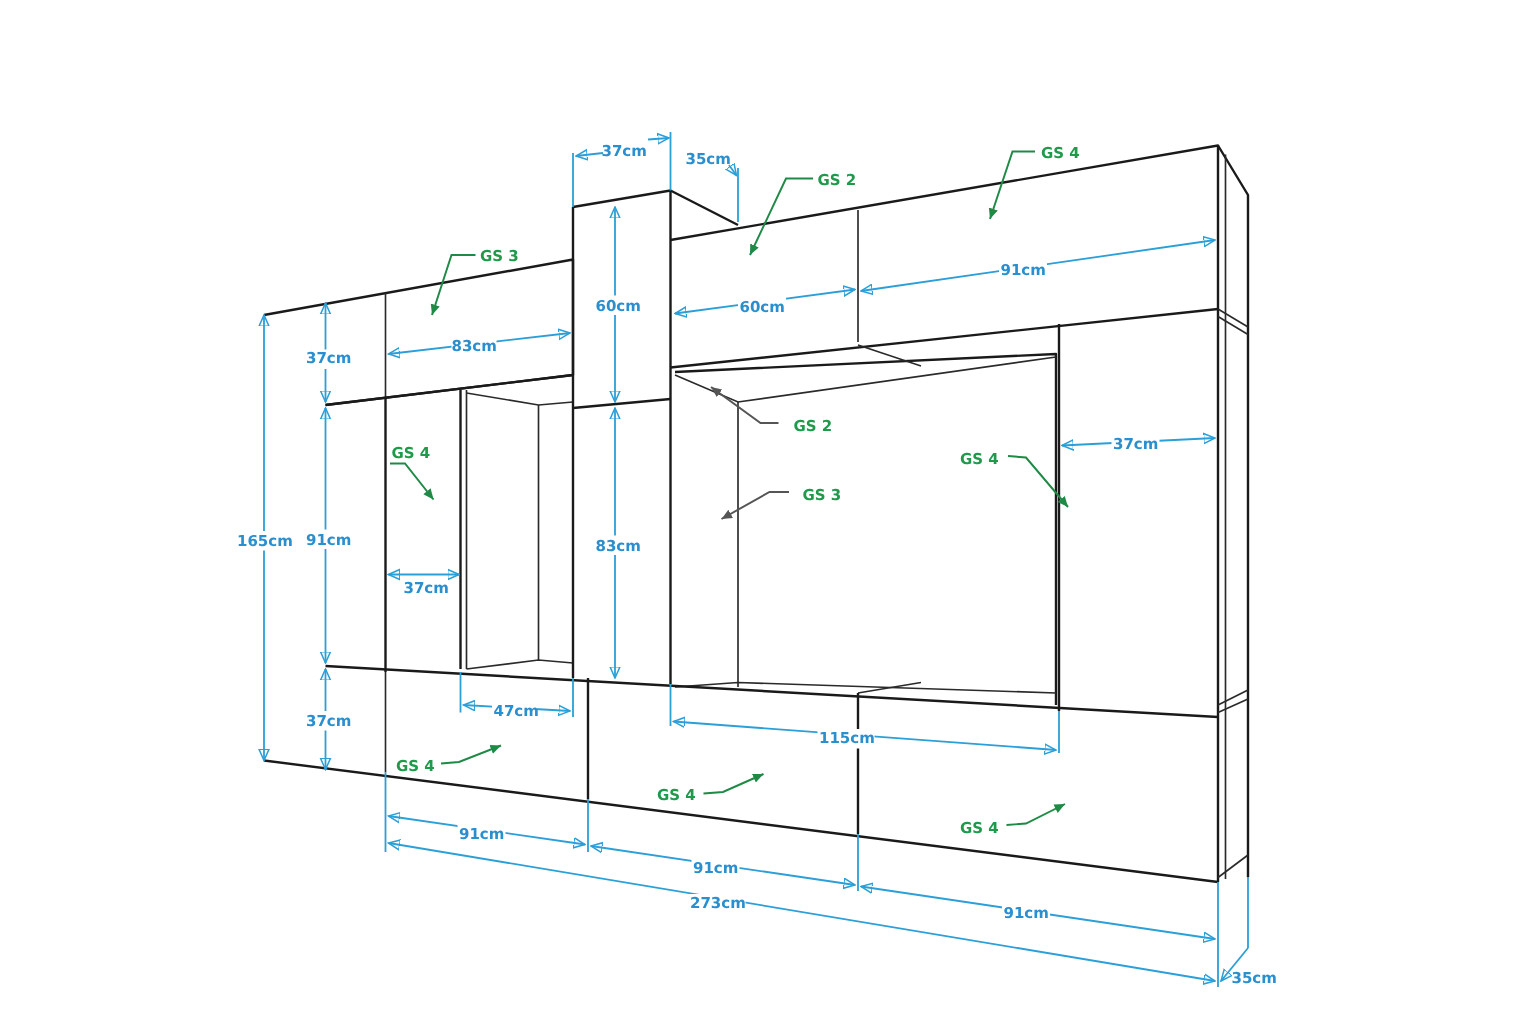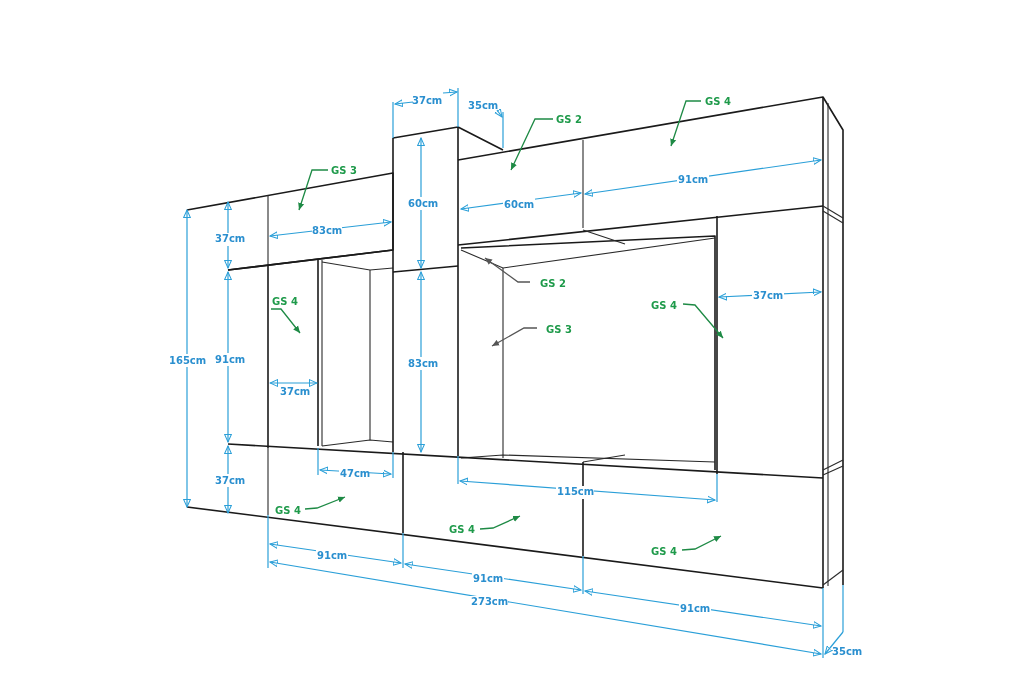--- a/index.html
+++ b/index.html
@@ -1,17 +1,17 @@
 <!DOCTYPE html>
 <html><head>
 <meta charset="utf-8">
 <style>
   html, body { margin: 0; padding: 0; background: #ffffff; }
   body { width: 1024px; height: 682px; overflow: hidden; position: relative; }
-  #stage { position: absolute; left: 15px; top: 0; width: 1009px; height: 682px; text-align: center; }
+  #stage { position: absolute; left: 4px; top: 0; width: 1009px; height: 682px; text-align: center; }
   svg { display: block; }
   .edge { stroke: #1a1a1a; stroke-width: 1.6; fill: none; stroke-linejoin: round; }
   .edge-thin { stroke: #2a2a2a; stroke-width: 1.1; fill: none; }
   .dim { stroke: #2a9fd8; stroke-width: 1.2; fill: none; }
   .dim-text { fill: #2a8fcf; font-family: "DejaVu Sans", sans-serif; font-size: 10px; font-weight: bold; }
   .gs-text { fill: #1e9a4a; font-family: "DejaVu Sans", sans-serif; font-size: 10px; font-weight: bold; }
   .gs-line { stroke: #1e8a45; stroke-width: 1.3; fill: none; }
   .gs-line-dark { stroke: #555; stroke-width: 1.3; fill: none; }
   .gs-text-dark { fill: #1e9a4a; font-family: "DejaVu Sans", sans-serif; font-size: 10px; font-weight: bold; }
   .txt-bg { fill: #ffffff; }

